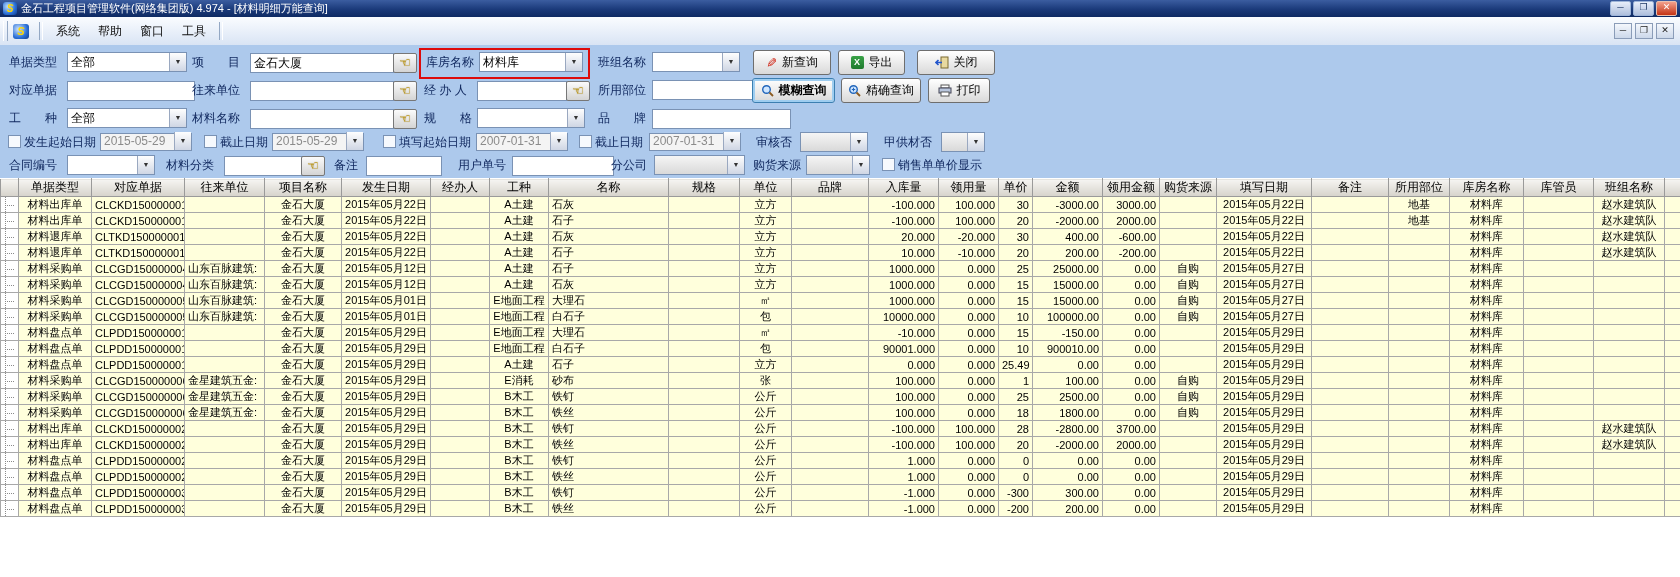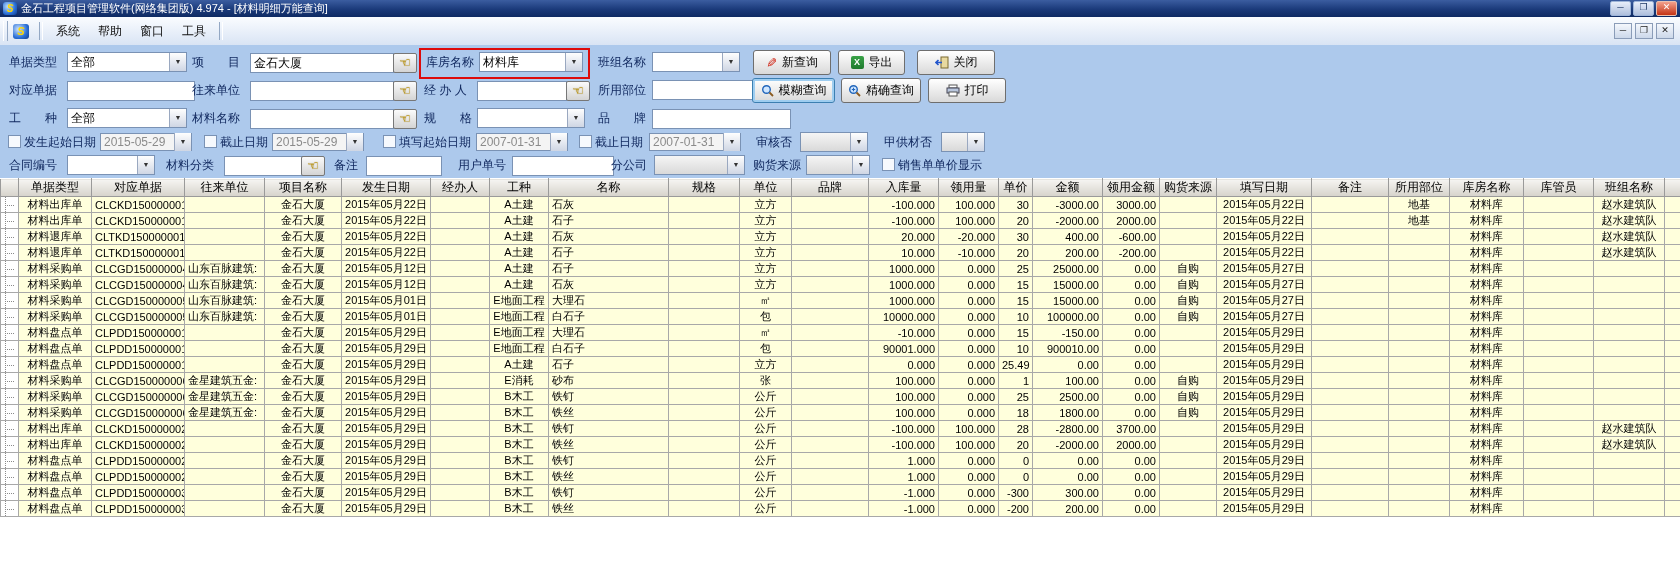--- a/index.html
+++ b/index.html
@@ -16,32 +16,32 @@
   .grip{width:3px;height:20px;border-left:1px solid #fff;border-right:1px solid #94a8c4;margin:0 3px;}
   .menuicon{width:16px;height:15px;margin:0 6px 0 2px;background:radial-gradient(circle at 35% 35%,#cfe6ff,#2a6fd6 60%,#123d8a);border-radius:3px;color:#ffd900;font-weight:bold;font-size:11px;line-height:15px;text-align:center;font-style:italic;}
   .menuitem{padding:3px 9px;white-space:nowrap;}
   .menusep{width:2px;height:18px;border-left:1px solid #94a8c4;border-right:1px solid #fff;margin:0 4px;}
   .mdibtns{margin-left:auto;display:flex;gap:3px;margin-right:6px;}
   .mdibtn{width:16px;height:14px;border:1px solid #8a9cb8;background:linear-gradient(#f4f7fc,#ccd8ea);font-size:9px;line-height:12px;text-align:center;color:#222;}
   
   .filters{position:absolute;left:0;top:45px;width:1680px;height:133px;background:#adc9ec;font-size:12px;color:#122a60;}
   .flabel{position:absolute;white-space:nowrap;line-height:20px;height:20px;}
   .finput{position:absolute;height:18px;background:#fff;border:1px solid #7a92b4;line-height:18px;padding:0 3px;font-size:12px;color:#000;overflow:hidden;white-space:nowrap;}
-  .fcombo{position:absolute;height:20px;background:#fff;border:1px solid #7a92b4;display:flex;align-items:center;box-sizing:border-box;}
+  .fcombo{position:absolute;height:20px;background:#fff;border:1px solid #7a92b4;display:flex;align-items:flex-end;box-sizing:border-box;}
   .fcombo .val{flex:1;padding:0 3px;font-size:12px;color:#000;line-height:18px;overflow:hidden;white-space:nowrap;}
   .fcombo .abtn{width:16px;background:linear-gradient(#fefefe,#cfd6e4);border-left:1px solid #9aa8c0;font-size:7px;line-height:18px;text-align:center;color:#333;}
   .fcombo.gray{background:linear-gradient(#f5f5f5,#d9d9d9);}
   .fcombo.datec .val{color:#8b8b8b;}
   .fcombo.datec{background:#f4f4f4;}
   .lookup{position:absolute;width:24px;height:20px;background:linear-gradient(#fbfbfb,#d4d4d4);border:1px solid #777;border-radius:2px;text-align:center;box-sizing:border-box;}
   .lookup .hand{font-size:13px;line-height:17px;color:#c79a00;text-shadow:0 0 1px #7a5c00;}
   .cbx{position:absolute;width:13px;height:13px;background:#f6f9fd;border:1px solid #7a92b4;box-sizing:border-box;}
   .redbox{position:absolute;border:2px solid #dd0b0b;background:transparent;}
   .tbtn{position:absolute;height:25px;background:linear-gradient(#ffffff,#d9d9d9);border:1px solid #6e6e6e;border-radius:3px;display:flex;align-items:center;justify-content:center;gap:5px;font-size:12px;color:#000;box-sizing:border-box;}
-  .tbtn.focused{border:1px solid #3c7fb1;box-shadow:0 0 0 2px #9ecdf0 inset;}
+  .tbtn.focused{border:1px solid #3c7fb1;box-shadow:0 0 0 2px #9ecdf0 inset;font-weight:bold;}
   .icon-svg{display:block;}
   .xls{width:13px;height:13px;background:linear-gradient(#39a247,#1e7a2d);color:#fff;font-size:9px;font-weight:bold;line-height:13px;text-align:center;border-radius:2px;}
   .pencil{color:#cf1f0e;font-size:13px;line-height:13px;transform:rotate(90deg);}
   
   .tablewrap{position:absolute;left:0;top:178px;width:1680px;height:399px;background:#fff;overflow:hidden;}
   table.grid{border-collapse:collapse;table-layout:fixed;width:1680px;font-size:11px;}
   table.grid th{height:17px;background:linear-gradient(#f6f5f2,#d6d3cb);border:1px solid #9a9a9a;border-top:1px solid #fff;font-weight:normal;font-size:12px;color:#000;padding:0 2px;overflow:hidden;white-space:nowrap;}
   table.grid td{height:15px;background:#ffffdc;border:1px solid #a8a8a8;padding:0 3px;overflow:hidden;white-space:nowrap;color:#000;}
   table.grid td.tree{background:#fff;position:relative;padding:0;}
   table.grid td.tree::before{content:"";position:absolute;left:4px;top:0;bottom:0;border-left:1px dotted #8a8a8a;}
@@ -141,21 +141,21 @@
     <span>模糊查询</span>
   </div>
   <div class="tbtn" style="left:841px;top:33px;width:80px">
     <svg class="icon-svg" width="13" height="13" viewBox="0 0 13 13">
         <circle cx="5.5" cy="5.5" r="3.8" fill="#cfe6ff" stroke="#2266bb" stroke-width="1.4"></circle>
         <path d="M5.5 3.8v3.4M3.8 5.5h3.4" stroke="#2266bb" stroke-width="1.1"></path>
         <line x1="8.5" y1="8.5" x2="12" y2="12" stroke="#8a5a20" stroke-width="1.8"></line>
       </svg>
     <span>精确查询</span>
   </div>
-  <div class="tbtn" style="left:928px;top:33px;width:78px">
+  <div class="tbtn" style="left:928px;top:33px;width:62px">
     <svg class="icon-svg" width="14" height="13" viewBox="0 0 14 13">
         <rect x="3" y="1" width="8" height="3" fill="#fff" stroke="#555"></rect>
         <rect x="1" y="4" width="12" height="5" fill="#b9c6dd" stroke="#445"></rect>
         <rect x="3" y="8" width="8" height="4" fill="#fff" stroke="#555"></rect>
       </svg>
     <span>打印</span>
   </div>
 
   <span class="flabel" style="left:9px;top:63px">工　　种</span>
   <div class="fcombo" style="left:67px;top:63px;width:120px">

